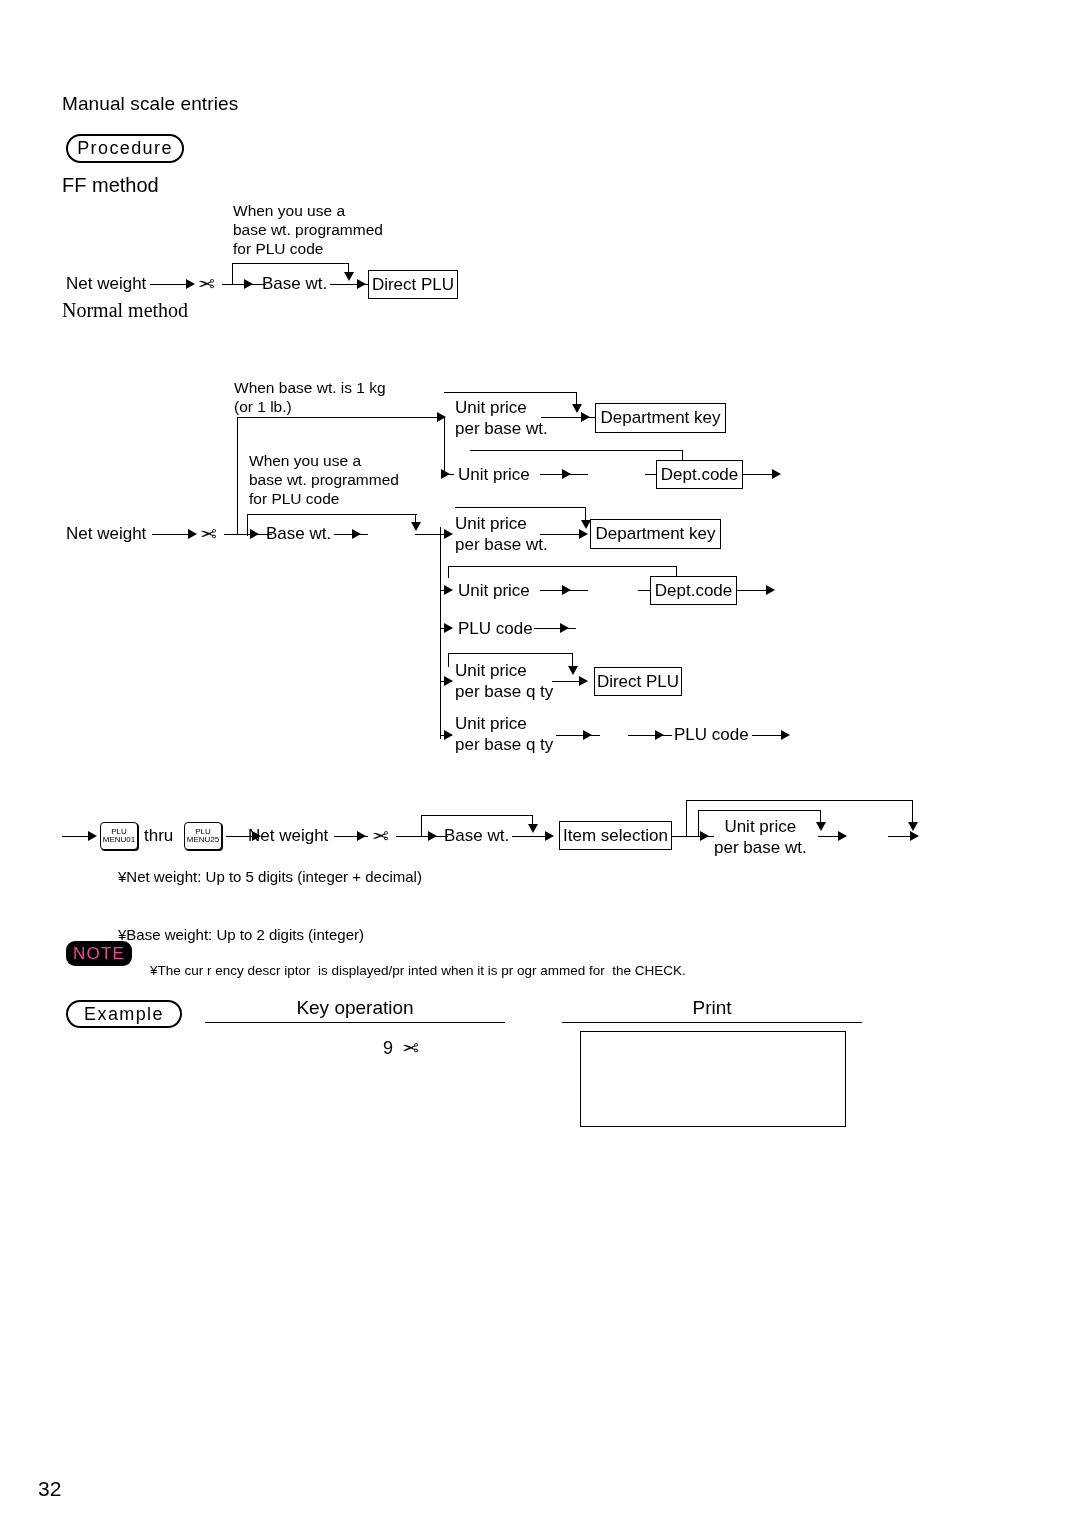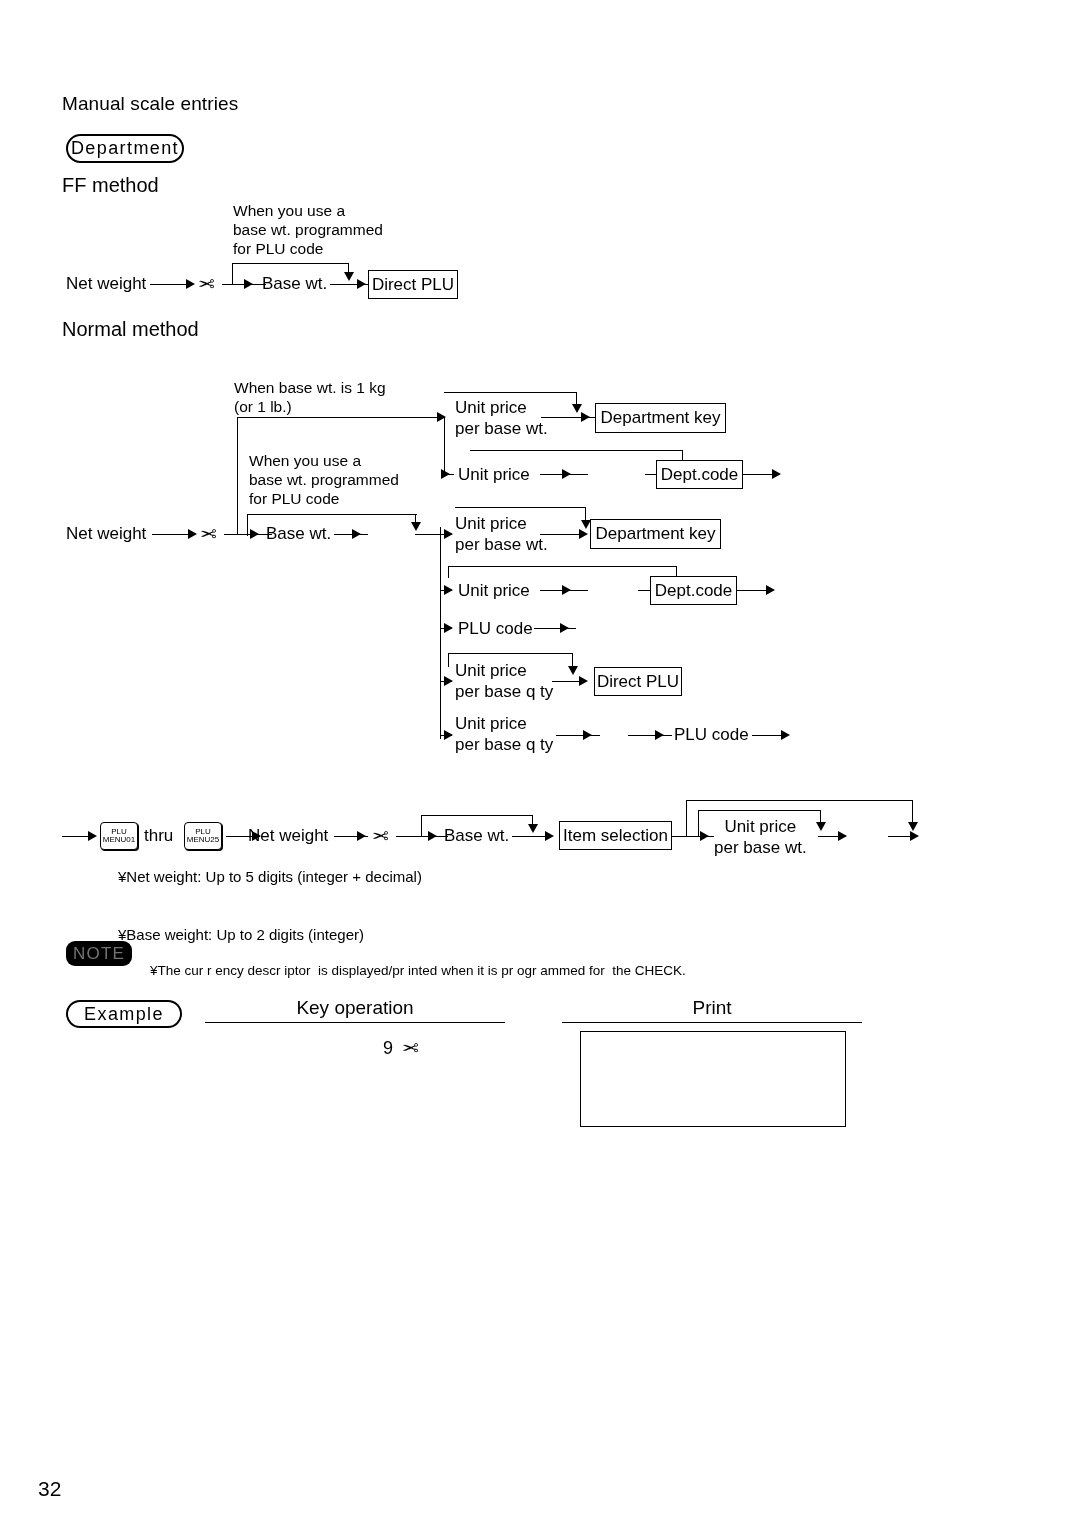--- a/index.html
+++ b/index.html
@@ -36,21 +36,21 @@
     align-items: center;
     justify-content: center;
     font-size: 18px;
     letter-spacing: 1.4px;
     box-sizing: border-box;
     background: #fff;
   }
   .note-badge {
     position: absolute;
     background: #000;
-    color: #737373;
+    color: #ec4899;
     border-radius: 9px;
     display: flex;
     align-items: center;
     justify-content: center;
     font-size: 17px;
     letter-spacing: 1.2px;
     box-sizing: border-box;
   }
 
   
@@ -131,21 +131,21 @@
 
   .pagenum { position: absolute; font-size: 21px; margin-top: 36px; }
 </style>
 </head>
 <body>
 
 <div class="page">
 
   <div class="txt h-section" style="left:62px; top:92px;">Manual scale entries</div>
 
-  <div class="pill" style="left:66px; top:134px; width:118px; height:29px;">Department</div>
+  <div class="pill" style="left:66px; top:134px; width:118px; height:29px;">Procedure</div>
 
   <div class="txt h-sub" style="left:62px; top:173px;">FF method</div>
 
   <div class="txt" style="left:233px; top:202px; font-size:15.5px;">When you use a
 base wt. programmed
 for PLU code</div>
 
   <div class="txt" style="left:66px; top:274px; font-size:17px;">Net weight</div>
   <div class="hl" style="left:150px; top:284px; width:38px;"></div>
   <div class="ar-r" style="left:186px; top:279px;"></div>
@@ -160,21 +160,21 @@
   <div class="hl" style="left:330px; top:284px; width:42px;"></div>
   <div class="ar-r" style="left:357px; top:279px;"></div>
 
   <div class="vl" style="left:232px; top:263px; height:22px;"></div>
   <div class="hl" style="left:232px; top:263px; width:117px;"></div>
   <div class="vl" style="left:348px; top:263px; height:13px;"></div>
   <div class="ar-d" style="left:344px; top:272px;"></div>
 
   <div class="fbox" style="left:368px; top:270px; width:90px; height:29px;">Direct PLU</div>
 
-  <div class="txt h-sub" style="left:62px; top:317px;">Normal method</div>
+  <div class="txt h-sub" style="left:62px; top:298px;font-family:Liberation Serif, serif;">Normal method</div>
 
 
   <div class="txt" style="left:234px; top:379px; font-size:15.5px;">When base wt. is 1 kg
 (or 1 lb.)</div>
 
   <div class="txt" style="left:249px; top:452px; font-size:15.5px;">When you use a
 base wt. programmed
 for PLU code</div>
 
   <div class="txt" style="left:66px; top:524px; font-size:17px;">Net weight</div>

